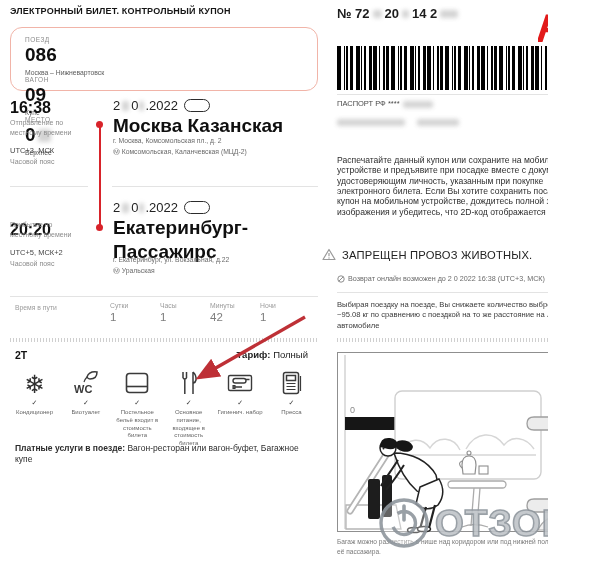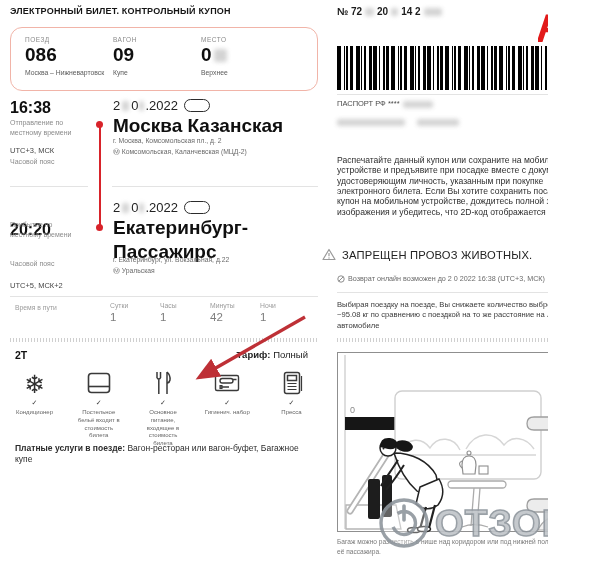--- a/index.html
+++ b/index.html
@@ -5,21 +5,21 @@
   * { margin:0; padding:0; box-sizing:border-box; }
   body { font-family:"Liberation Sans", sans-serif; background:#fff; }
   .page { position:relative; width:548px; height:567px; background:#fff; overflow:hidden; color:#1a1a1a;padding-left:44px; }
   .abs { position:absolute; }
 
   
   .smudge { display:inline-block; background:#b0b0b0; filter:blur(2.2px); border-radius:2px; opacity:.55; vertical-align:middle; }
 
   .title { font-size:9px; font-weight:bold; letter-spacing:.2px; color:#151515; }
 
-  .tbox { border:1.5px solid #F1B4A8; border-radius:12px; display:flex; padding:8px 0 0 14px; }
+  .tbox { border:1.5px solid #F1B4A8; border-radius:12px; display:flex; padding:8px 0 0 14px;flex-direction:column; }
   .tbox .col { width:88px; }
   .tbox .lbl { font-size:6.5px; color:#8a8a8a; letter-spacing:.5px; }
   .tbox .val { font-size:19px; font-weight:bold; color:#0f0f0f; margin-top:2px; line-height:1; }
   .tbox .sub { font-size:6.8px; color:#5a5a5a; margin-top:5px; }
 
   .time-big { font-size:16px; font-weight:bold; color:#0f0f0f; }
   .gray-note { font-size:7px; color:#8b8b8b; line-height:1.45; width:74px; }
   .utc { font-size:7.5px; color:#474747; }
   .date-row { font-size:13px; color:#222; display:flex; align-items:center; }
   .date-pill { display:inline-block; width:26px; height:13px; border:1.4px solid #2c2c2c; border-radius:8px; margin-left:6px; }
@@ -42,21 +42,21 @@
   .services { display:flex; justify-content:space-between; width:306px; }
   .svc { width:49px; text-align:center; }
   .svc .ic { height:31px; display:flex; align-items:flex-end; justify-content:center; color:#2e2e2e; }
   .svc .chk { font-size:7px; color:#3c3c3c; margin-top:2px; }
   .svc .lab { font-size:6px; color:#666; line-height:1.3; margin-top:2px; }
   .snow { font-size:25px; line-height:1; font-family:"DejaVu Sans", sans-serif; }
 
   .paid { font-size:8.5px; color:#2b2b2b; line-height:1.35; width:285px; }
   .paid b { font-weight:bold; }
 
-  .num { font-size:10px; font-weight:bold; color:#1c1c1c; display:flex; align-items:center; gap:3px; }
+  .num { font-size:13px; font-weight:bold; color:#1c1c1c; display:flex; align-items:center; gap:3px; }
   .logo-clip { width:62px; height:46px; overflow:hidden; }
   .logo-text { font-size:40px; font-weight:bold; font-style:italic; color:#E21A1A; letter-spacing:-4px; transform:skewX(-8deg); display:inline-block; line-height:1; }
 
   .pass-row { font-size:7.5px; color:#4a4a4a; }
   .rusf { font-size:7px; color:#5c5c5c; filter:blur(.4px); }
   .para { font-size:8.6px; color:#2e2e2e; line-height:1.2; width:262px; }
   .warn-row { display:flex; align-items:center; gap:6px; }
   .warn-text { font-size:11.2px; color:#222; letter-spacing:.2px; }
   .refund { font-size:7.2px; color:#6a6a6a; display:flex; align-items:center; gap:3px; }
   .eco { font-size:7.6px; color:#3a3a3a; line-height:1.35; width:262px; }
@@ -114,21 +114,21 @@
 
   <div class="abs hdiv" style="left:10px; top:186px; width:78px;"></div>
   <div class="abs hdiv" style="left:112px; top:186px; width:206px;"></div>
 
   <div class="abs redline" style="left:99px; top:124px; height:102px;"></div>
   <div class="abs reddot" style="left:96px; top:121px;"></div>
   <div class="abs reddot" style="left:96px; top:224px;"></div>
 
   <div class="abs time-big" style="left:10px; top:201px;margin-top:20px;">20:20</div>
   <div class="abs gray-note" style="left:10px; top:220px;">Прибытие по местному времени</div>
-  <div class="abs utc" style="left:10px; top:248px;margin-top:33px;">UTC+5, МСК+2</div>
+  <div class="abs utc" style="left:10px; top:248px;">UTC+5, МСК+2</div>
   <div class="abs gray-note" style="left:10px; top:259px;">Часовой пояс</div>
 
   <div class="abs date-row" style="left:113px; top:200px;">
     <span>2</span>
       <span class="smudge" style="width:7px;height:10px;margin:0 2px;"></span>
       <span>0</span>
       <span class="smudge" style="width:5px;height:10px;margin:0 1px;"></span>
       <span>.2022</span>
     <span class="date-pill"></span>
   </div>
@@ -165,20 +165,31 @@
     <b>Тариф:</b><span> Полный</span>
   </div>
 
   <div class="abs services" style="left:10px; top:366px;">
     <div class="svc">
       <div class="ic">
           <span class="snow">❄︎</span>
         </div>
       <div class="chk">✓</div>
       <div class="lab">Кондиционер</div>
+    </div>
+    <div class="svc">
+      <div class="ic">
+        <svg width="28" height="28" viewBox="0 0 28 28" fill="none" stroke="#3a3a3a" stroke-width="1.5">
+          <path d="M15,8 Q17,2 25,3 Q25,10 18,10 Q16,10 15,8 Z"></path>
+          <path d="M15,8 Q13,10 12,13" stroke-width="1.2"></path>
+          <text x="2" y="24" font-size="11" font-weight="bold" fill="#3a3a3a" stroke="none" font-family="Liberation Sans, sans-serif">WC</text>
+        </svg>
+      </div>
+      <div class="chk">✓</div>
+      <div class="lab">Биотуалет</div>
     </div>
     <div class="svc">
       <div class="ic">
         <svg width="28" height="28" viewBox="0 0 28 28" fill="none" stroke="#3a3a3a" stroke-width="1.6">
           <rect x="3.5" y="4.5" width="21" height="19" rx="3"></rect>
           <path d="M3.5,17.5 H24.5"></path>
         </svg>
       </div>
       <div class="chk">✓</div>
       <div class="lab">Постельное бельё входит в стоимость билета</div>

